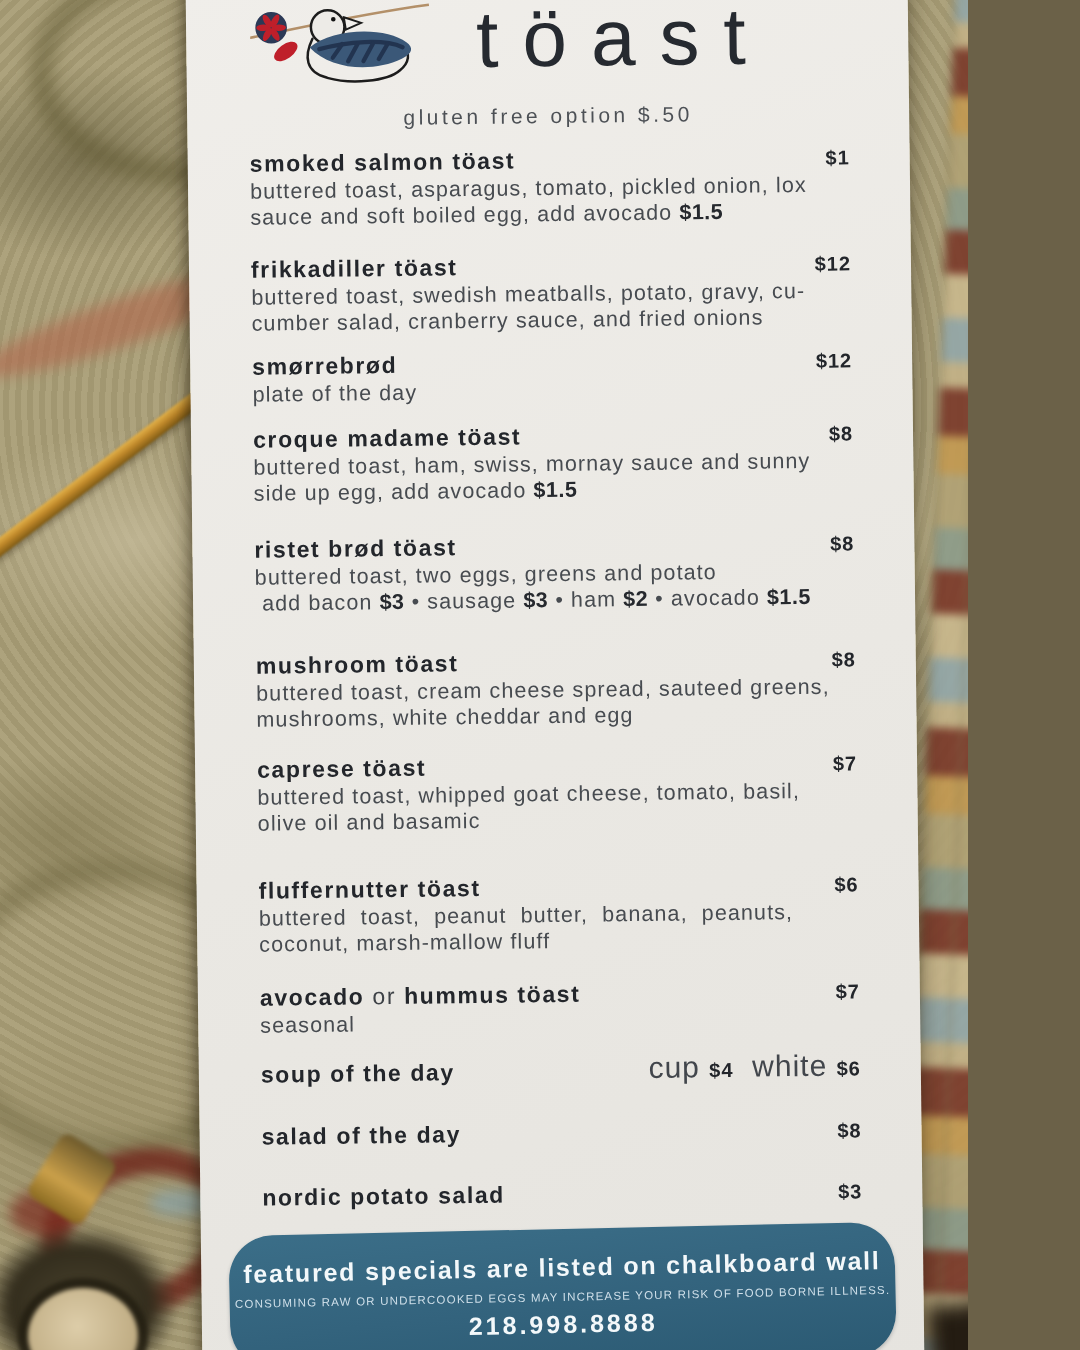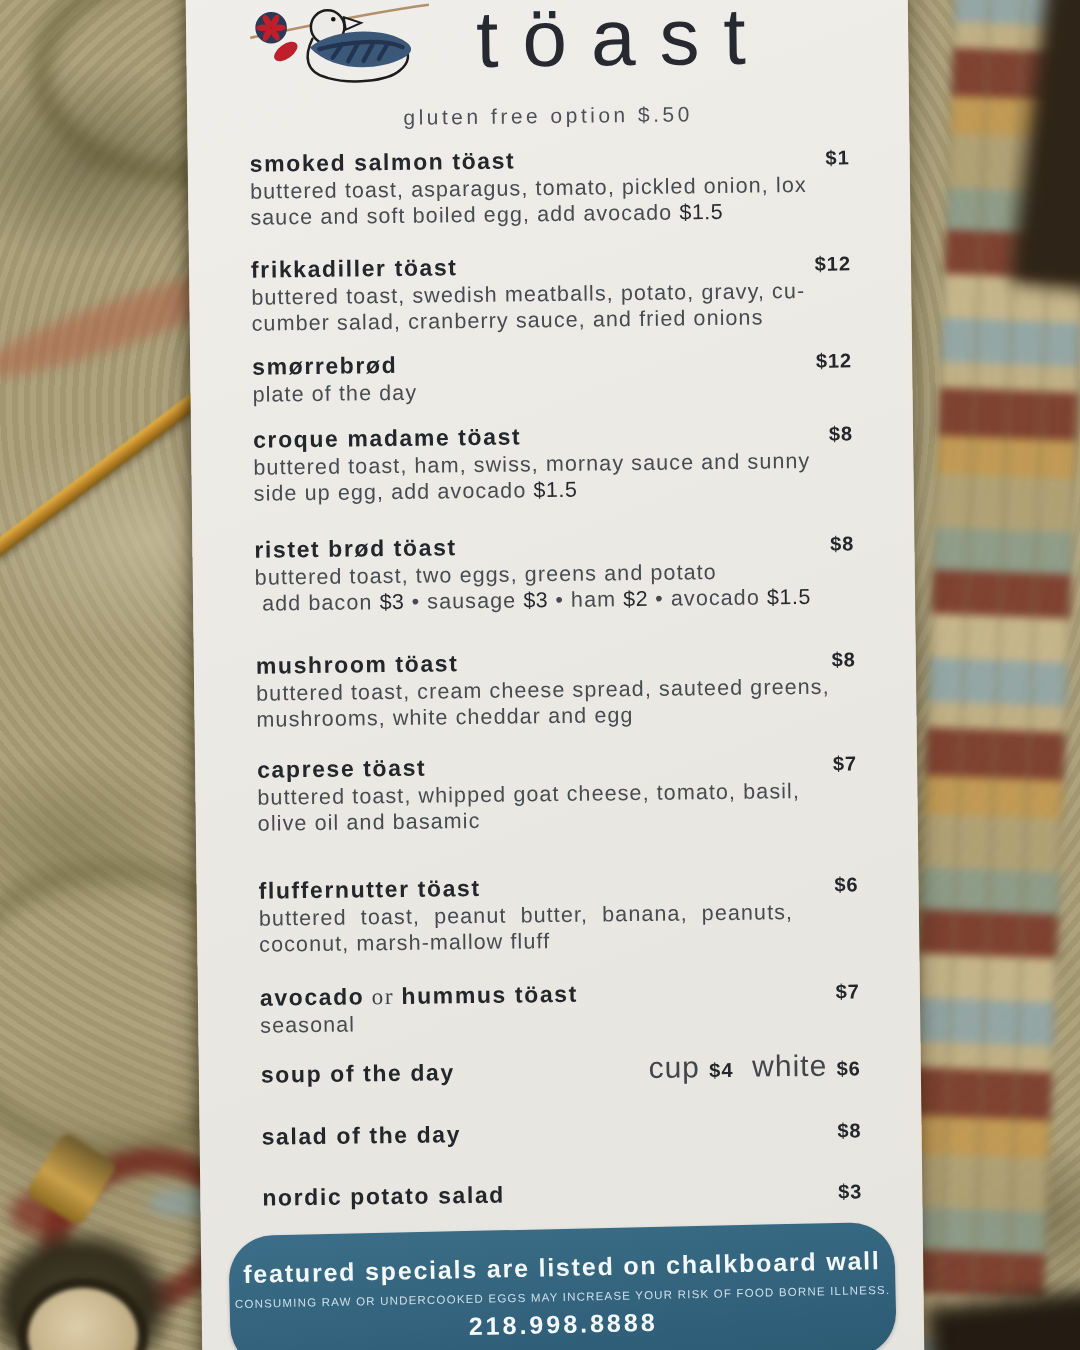--- a/index.html
+++ b/index.html
@@ -1,17 +1,17 @@
 <!DOCTYPE html>
 <html><head>
 <meta charset="utf-8">
 <style>
   html,body{margin:0;padding:0;background:#6b6148;}
   .stage{
-    position:relative;width:1080px;height:1350px;overflow:hidden;
+    position:relative;width:968px;height:1350px;overflow:hidden;
     font-family:"Liberation Sans",sans-serif;
   }
   
   .rug{
     position:absolute;inset:0;
     background-color:#a99d74;
     background-image:
       radial-gradient(220px 140px at 8% 12%, rgba(90,84,52,.55), transparent 70%),
       radial-gradient(260px 160px at 14% 40%, rgba(201,190,156,.7), transparent 70%),
       radial-gradient(200px 120px at 6% 62%, rgba(120,110,70,.5), transparent 70%),
@@ -75,26 +75,26 @@
   }
   .tagline{
     text-align:center;margin-top:14px;font-size:21px;letter-spacing:3.5px;
     color:#4d5156;font-weight:400;
   }
   .items{padding:18px 60px 0 62px;}
   .item{margin-bottom:24px;}
   .item .row{display:flex;justify-content:space-between;align-items:baseline;line-height:28px;}
   .name{font-size:23px;letter-spacing:1.6px;}
   .name span.b{font-weight:700;color:#23262b;}
-  .name span.r{font-weight:400;color:#3e4247;font-family:Liberation Serif, serif;}
+  .name span.r{font-weight:400;color:#3e4247;}
   .price{font-size:20px;letter-spacing:1px;white-space:pre;}
   .price span.b{font-weight:700;color:#23262b;}
   .price span.r{font-weight:400;color:#42464c;font-size:30px;}
   .dline{font-size:21.5px;line-height:26px;letter-spacing:1.1px;color:#474b50;font-weight:400;white-space:pre;}
-  .dline span.b{font-weight:400;color:#26292e;letter-spacing:.5px;}
+  .dline span.b{font-weight:700;color:#26292e;letter-spacing:.5px;}
   .item:nth-child(1){margin-bottom:25px}
   .item:nth-child(2){margin-bottom:16px}
   .item:nth-child(3){margin-bottom:18px}
   .item:nth-child(4){margin-bottom:29px}
   .item:nth-child(5){margin-bottom:35px}
   .item:nth-child(6){margin-bottom:23px}
   .item:nth-child(7){margin-bottom:40px}
   .item:nth-child(8){margin-bottom:26px}
   .item:nth-child(9){margin-bottom:20px}
   .item:nth-child(10){margin-bottom:33px}

